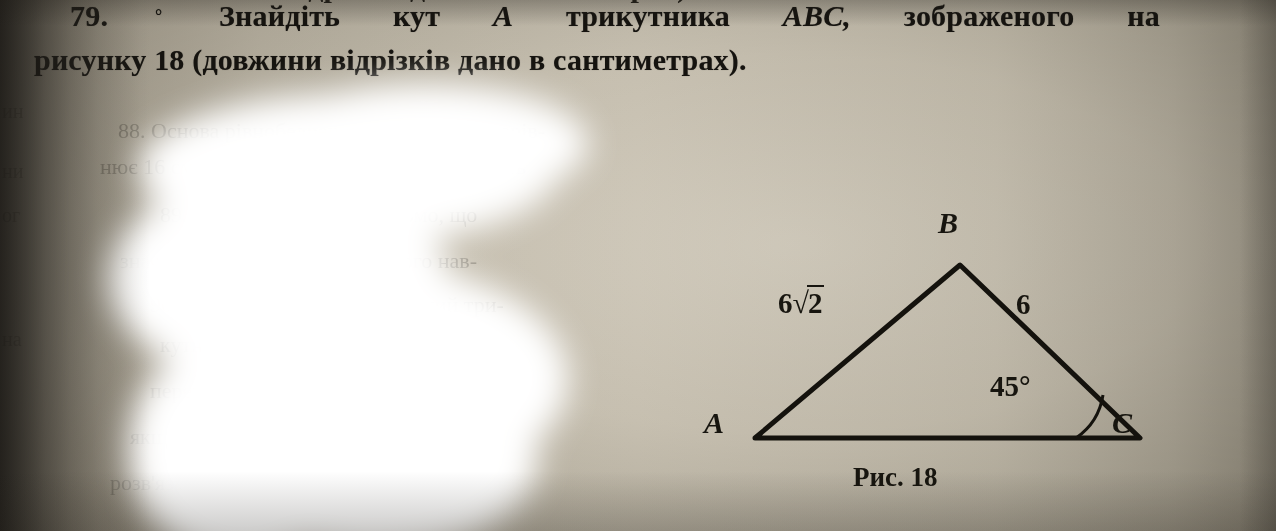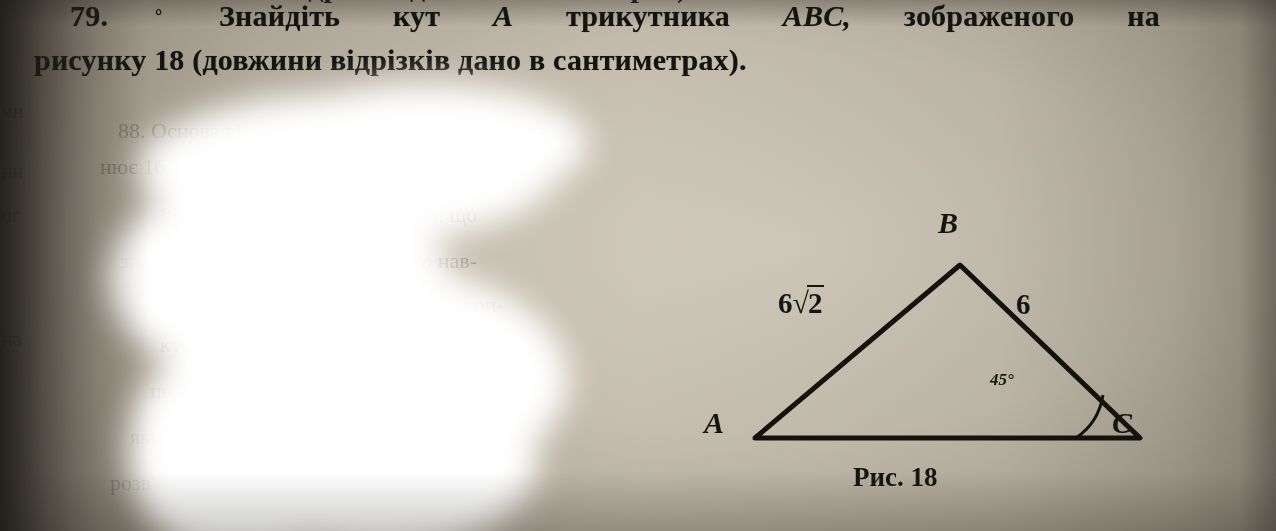--- a/index.html
+++ b/index.html
@@ -153,24 +153,23 @@
     left: 356px;
     top: 78px;
     font-size: 29px;
     font-weight: 700;
     color: #17150f;
   }
   .angle-label {
     position: absolute;
     left: 330px;
     top: 160px;
-    font-size: 17px;
-    font-weight: 700;
-    color: #17150f;
-    font-style: italic;
+    font-size: 29px;
+    font-weight: 700;
+    color: #17150f;
   }
   .caption {
     position: absolute;
     left: 193px;
     top: 252px;
     font-size: 27px;
     font-weight: 700;
     color: #17150f;
   }
   .sqrt-wrap { white-space: nowrap; }

